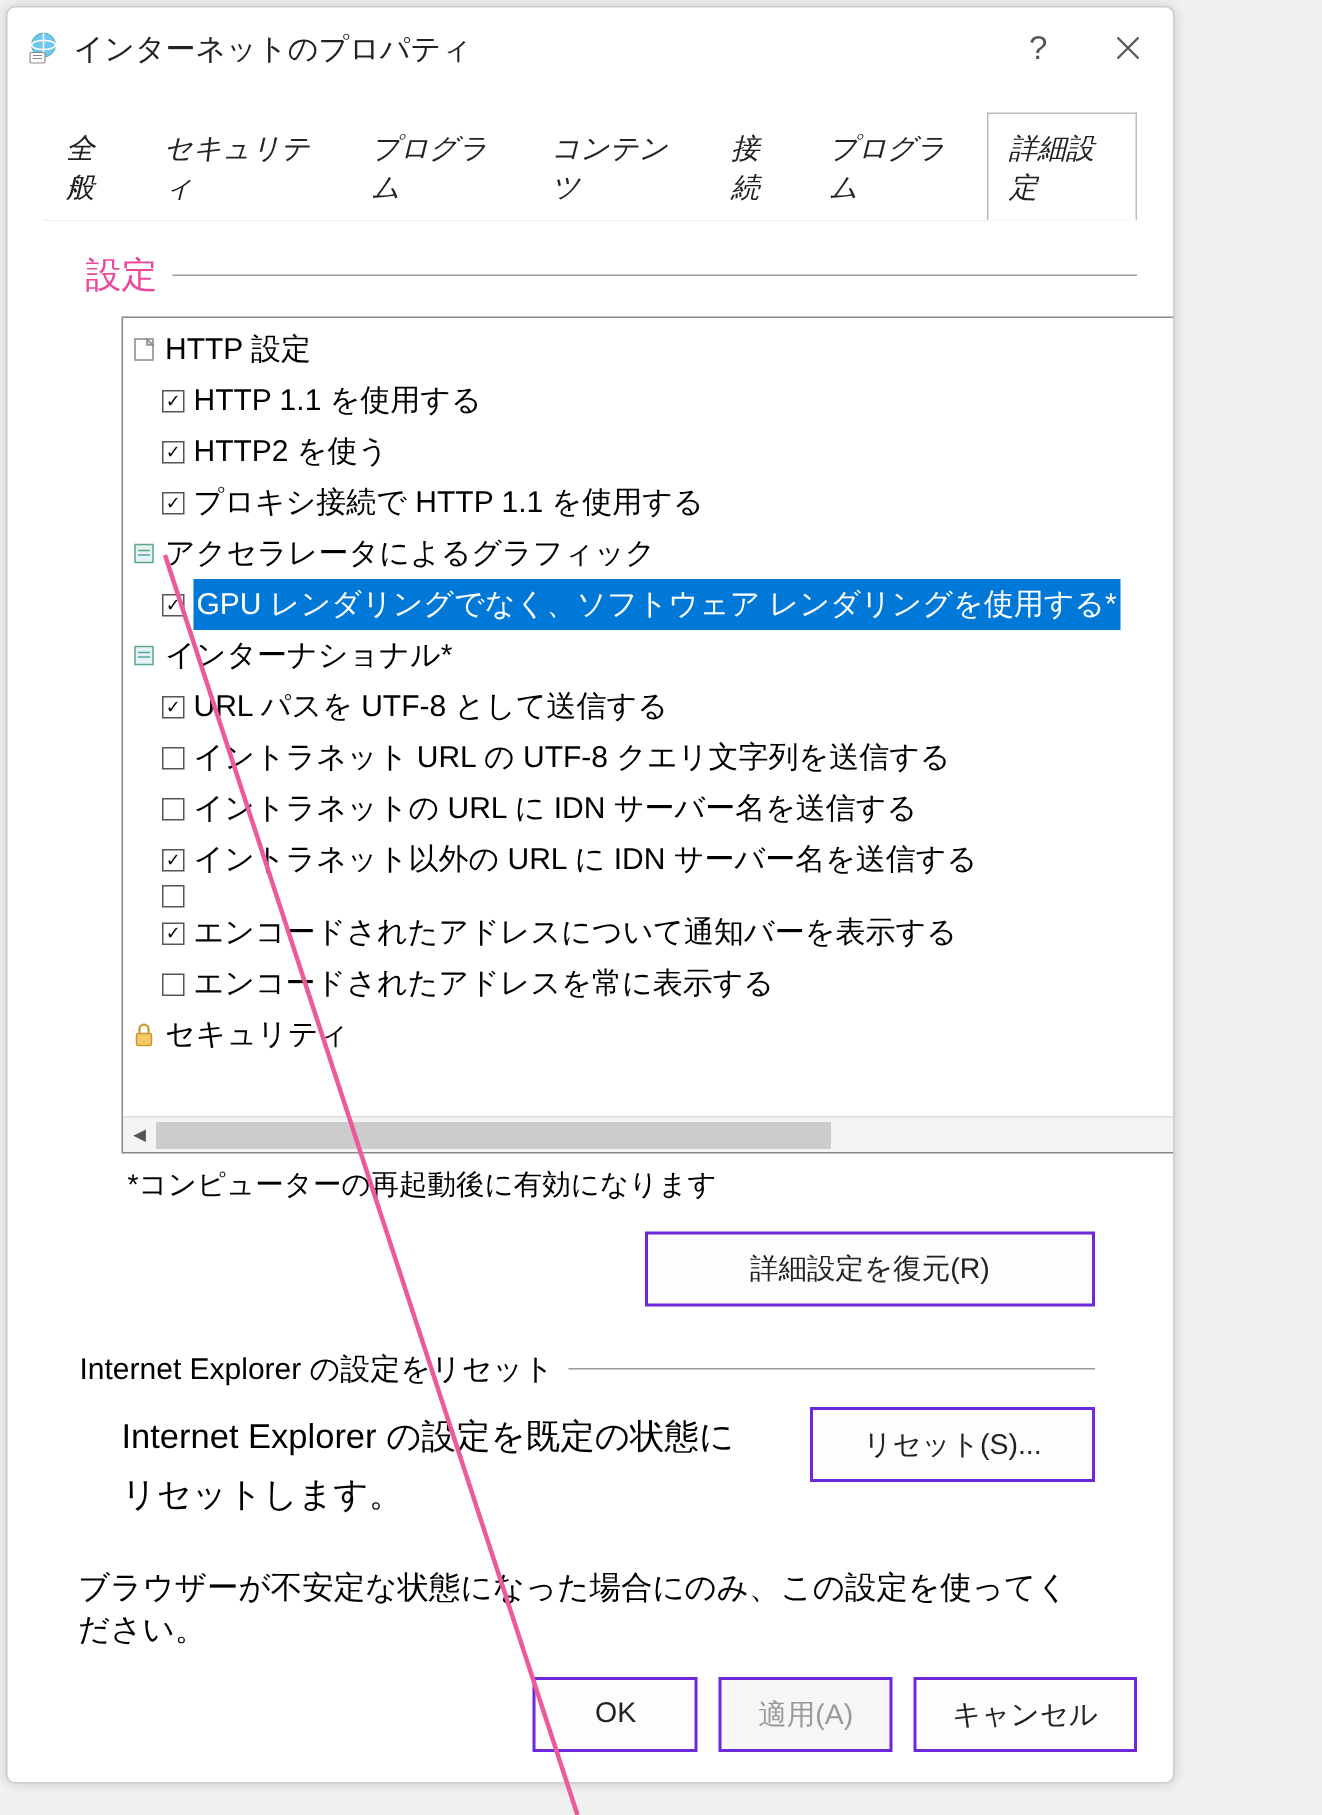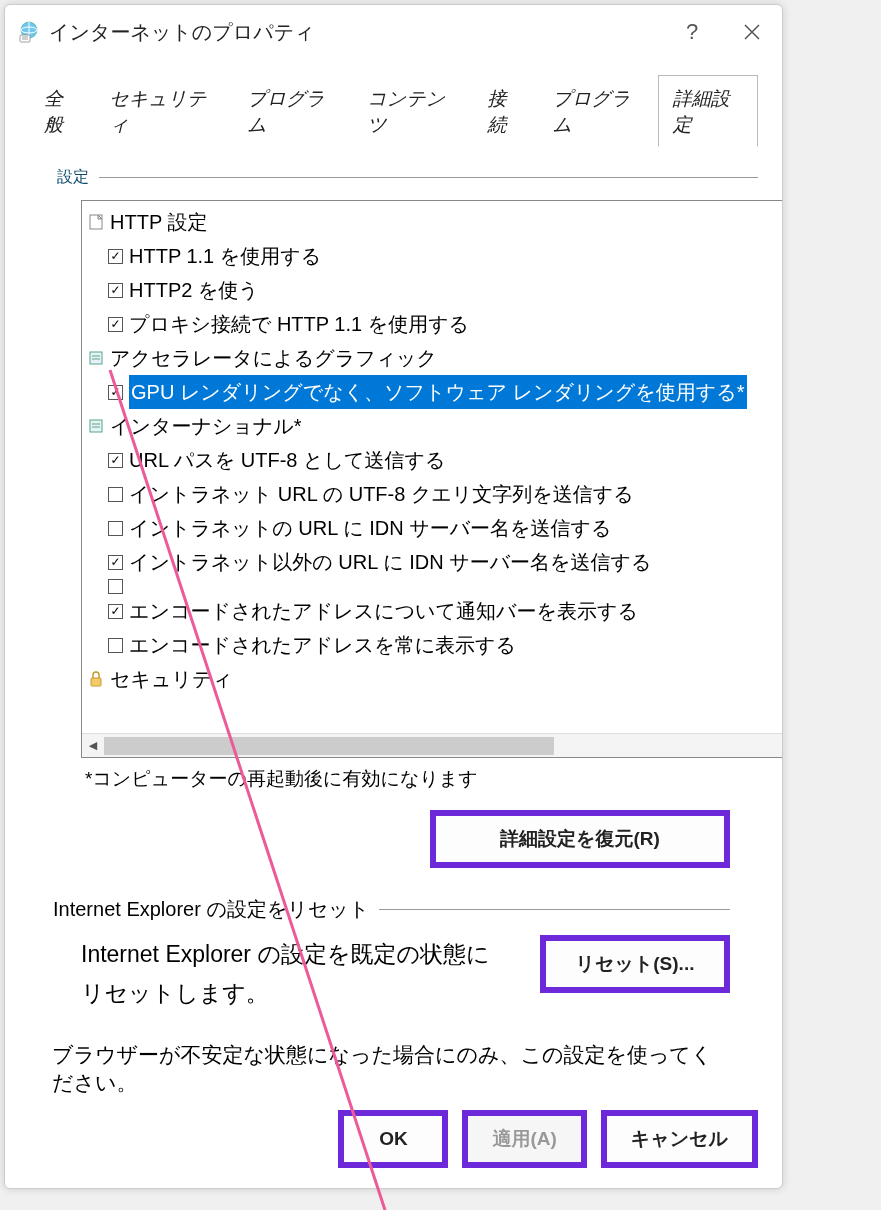--- a/index.html
+++ b/index.html
@@ -84,22 +84,22 @@
   .tab-panel {
     border-top: 1px solid #bbb;
     padding: 12px 0 0 0;
   }
   .fieldset-label {
     display: flex;
     align-items: center;
     margin: 8px 0 10px 28px;
   }
   .fieldset-label .label-text {
-    font-size: 16px;
-    color: #0c4a6e;
+    font-size: 24px;
+    color: #ec4899;
     margin-right: 10px;
     white-space: nowrap;
   }
   .fieldset-label .line {
     flex: 1;
     height: 1px;
     background: #999;
   }
   .tree-container {
     margin: 12px 0 0 52px;
@@ -212,29 +212,28 @@
   .restart-note {
     margin: 8px 0 0 56px;
     font-size: 19px;
   }
   .restore-row {
     display: flex;
     justify-content: flex-end;
     margin: 18px 28px 0 0;
   }
   .btn {
-    border: 6px solid #6d28d9;
+    border: 2px solid #6d28d9;
     background: #fdfdfd;
     padding: 10px 24px;
     font-size: 19px;
     font-family: inherit;
     min-width: 110px;
     text-align: center;
     color: #222;
-    font-weight: bold;
   }
   .btn.wide {
     min-width: 300px;
   }
   .reset-section {
     margin: 28px 0 0 0;
   }
   .reset-label-row {
     display: flex;
     align-items: center;

